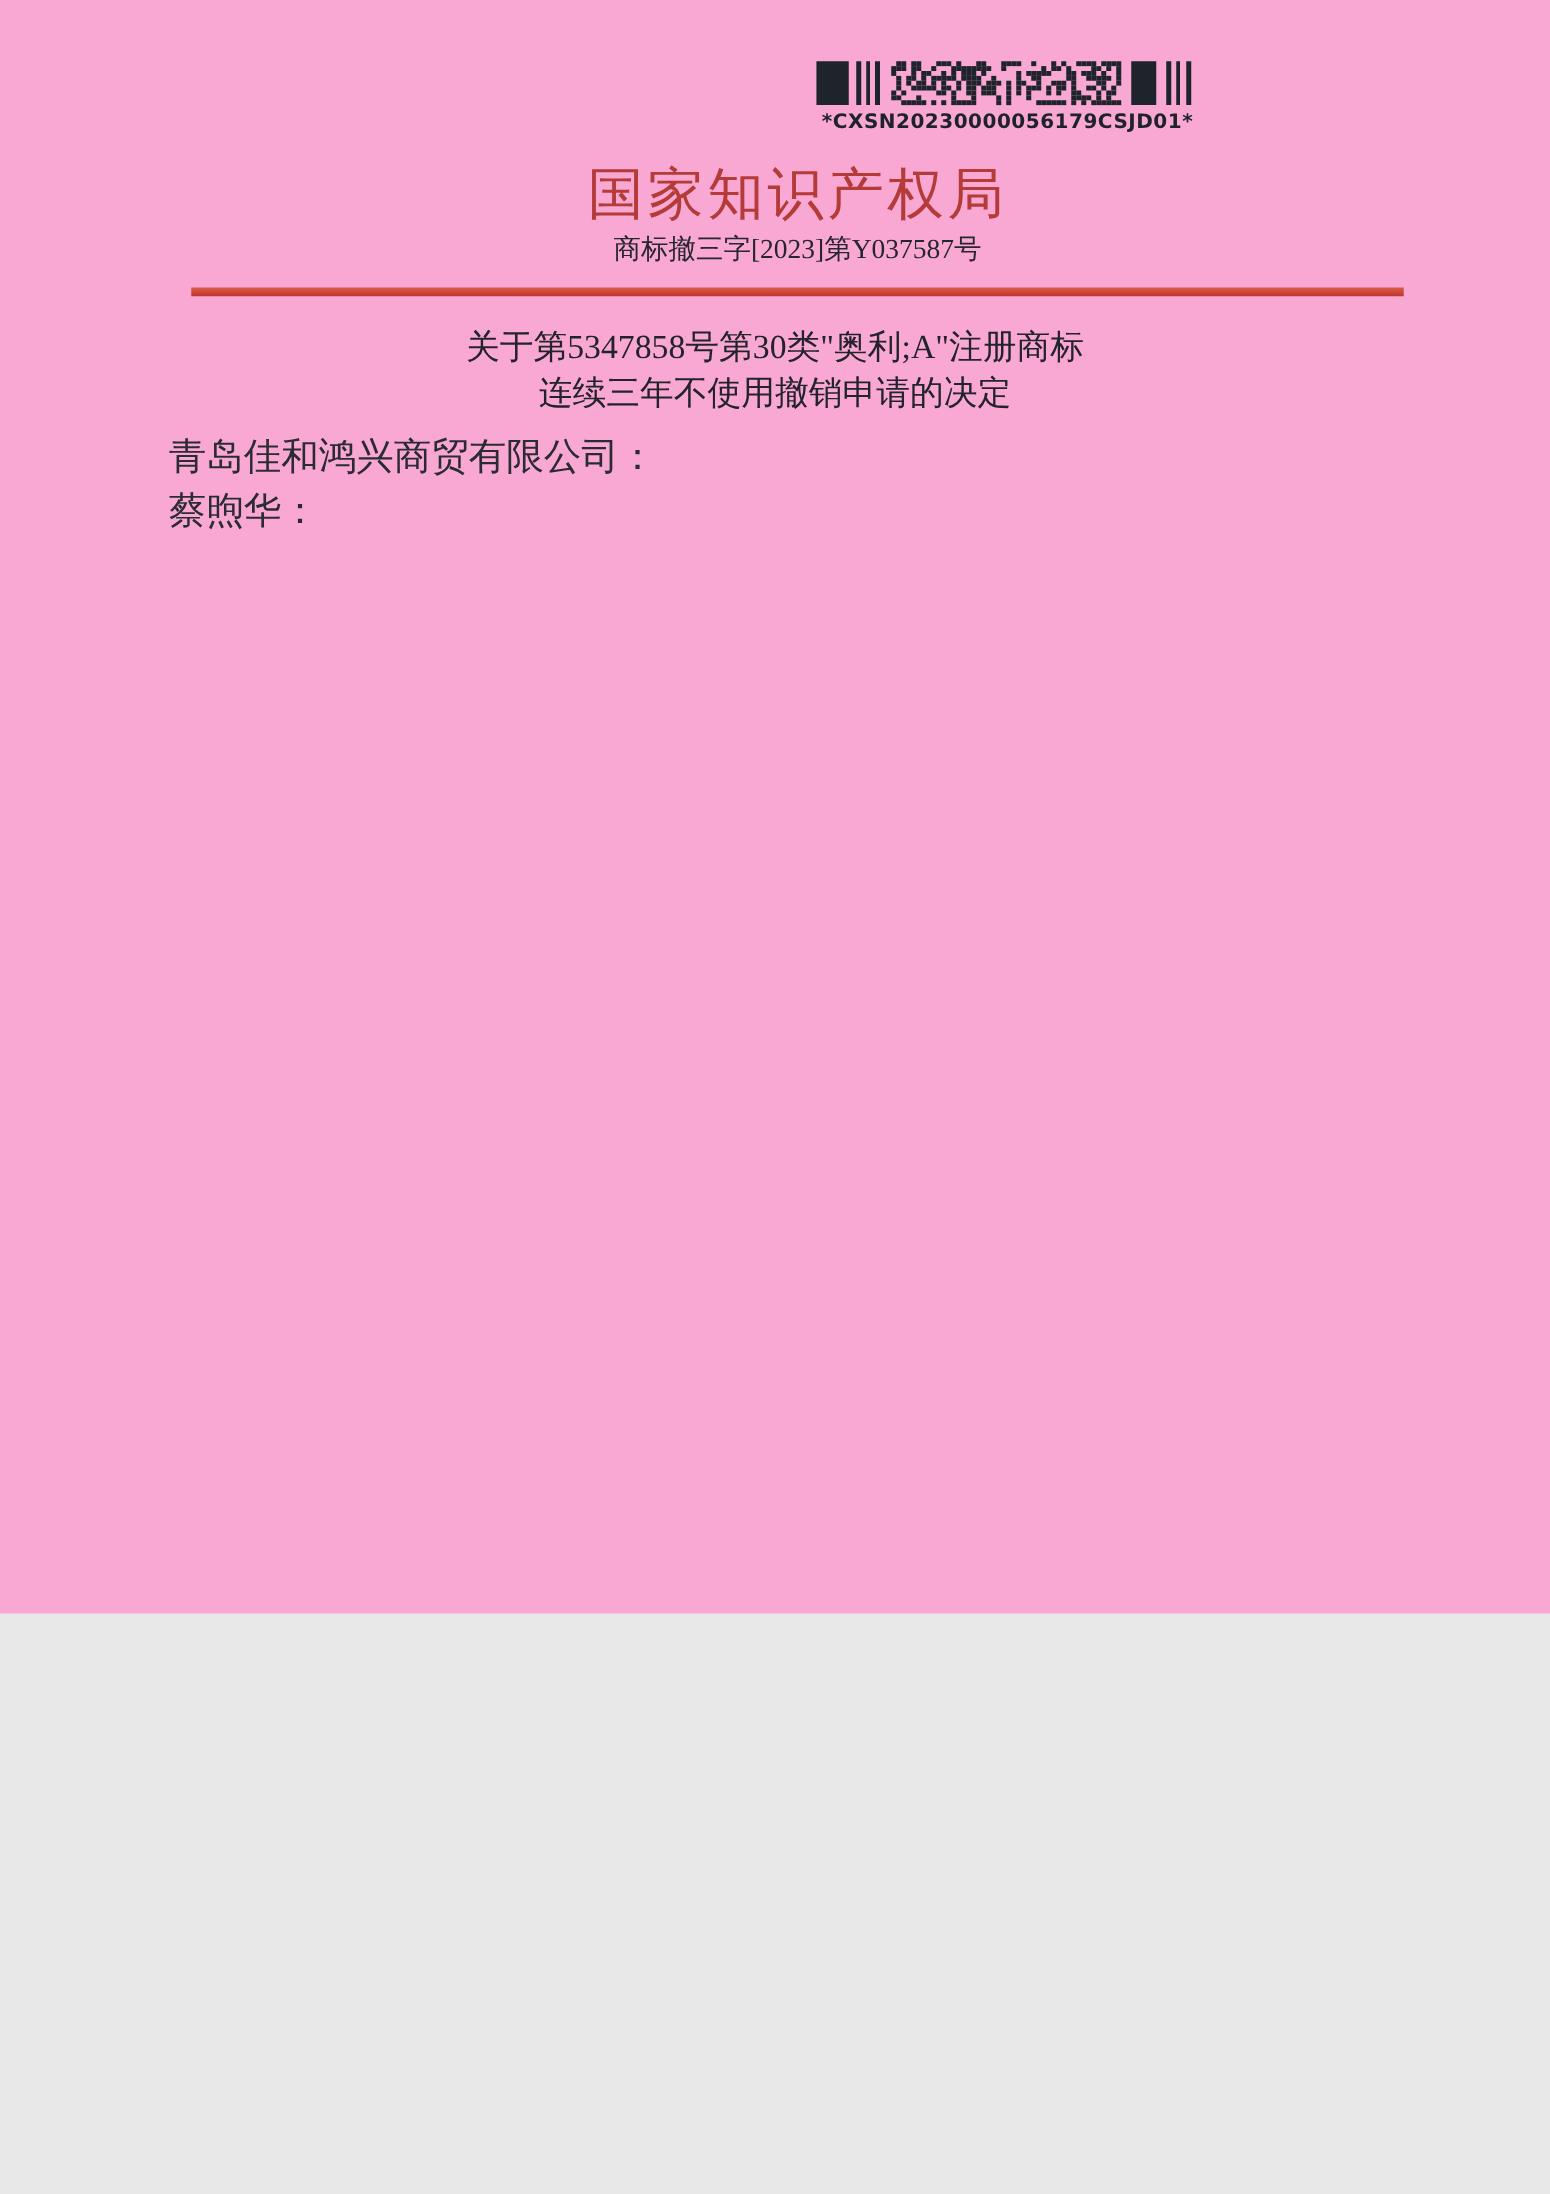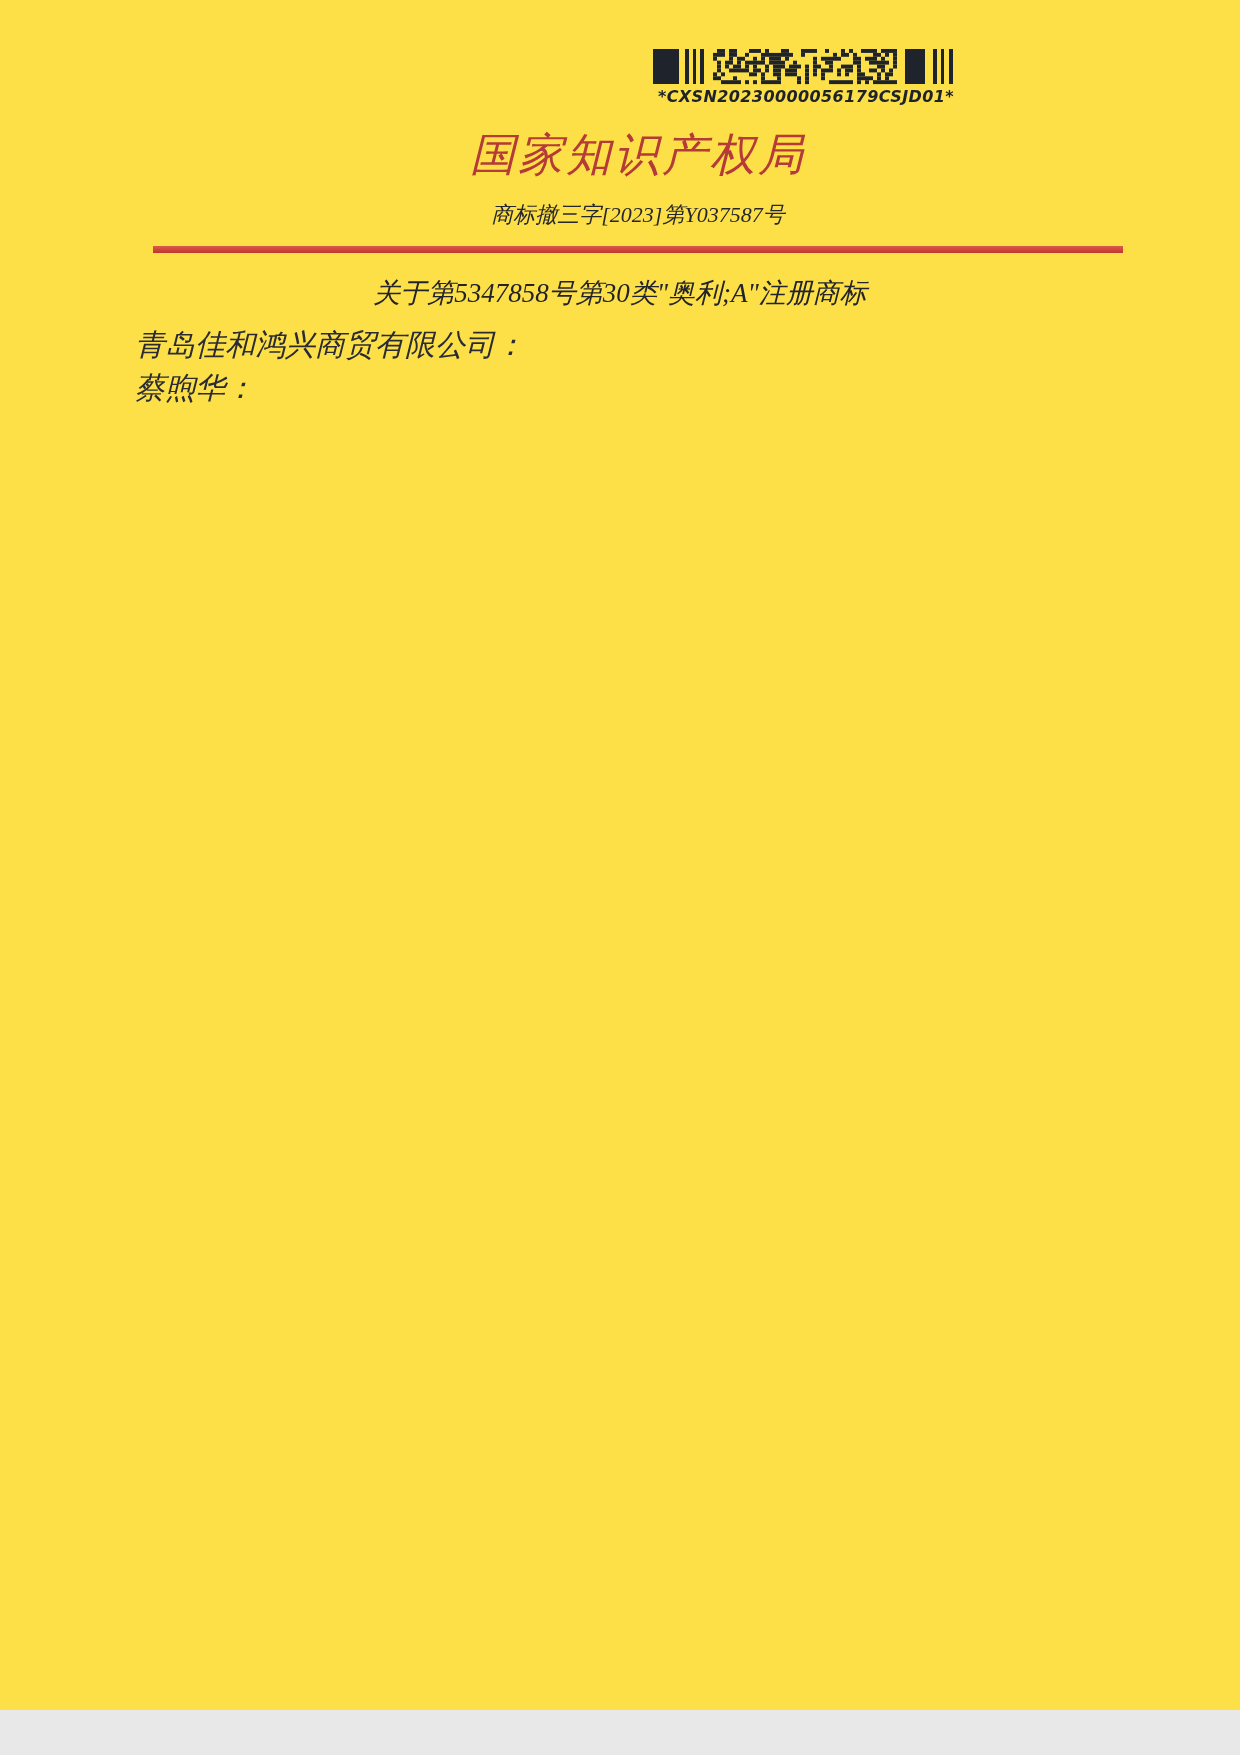--- a/index.html
+++ b/index.html
@@ -1,24 +1,23 @@
 <!DOCTYPE html>
 <html><head>
 <meta charset="utf-8">
 <style>
   html,body { margin:0; padding:0; background:#e8e8e8; }
   .page {
     position:relative;
-    width:1240px; height:1710px;
+    width:1240px; height:1291px;
     margin:0 auto;
-    background:#fde047;
+    background:#f9a8d4;
     font-family:"Liberation Serif","DejaVu Serif",serif;
     color:#2b2b33;
     overflow:hidden;
-    font-style:italic;
   }
   .barcode-wrap {
     position:absolute; top:46px; left:653px; width:306px;
     text-align:center;
   }
   .barcode-svg { display:block; width:306px; height:40px; }
   .barcode-number {
     margin-top:1px;
     font-family:"DejaVu Sans","Liberation Sans",sans-serif;
     font-weight:bold;
@@ -30,21 +29,21 @@
   .doc-header { padding-top:126px; text-align:center;padding-left:36px; }
   .agency-title {
     margin:0;
     font-size:45px;
     font-weight:normal;
     letter-spacing:3px;
     line-height:58px;
     color:#b43b38;
   }
   .doc-number {
-    margin-top:16px;
+    margin-top:0;
     font-size:22px;
     line-height:30px;
     color:#26262e;
   }
   .red-rule {
     width:970px; height:7px;
     margin:16px auto 0 auto;
     background:linear-gradient(#da5b49,#c1352b);
   }
   .doc-title {
@@ -296,20 +295,21 @@
   </div>
 
   <div class="doc-header">
     <h1 class="agency-title">国家知识产权局</h1>
     <div class="doc-number">商标撤三字[2023]第Y037587号</div>
     <div class="red-rule"></div>
   </div>
 
   <h2 class="doc-title">
     <span>关于第5347858号第30类"奥利;A"注册商标</span>
+    <span>连续三年不使用撤销申请的决定</span>
   </h2>
 
   <div class="body">
     <p>青岛佳和鸿兴商贸有限公司：</p>
     <p>蔡煦华：</p>
   </div>
 
 </div>
 
 </body></html>

